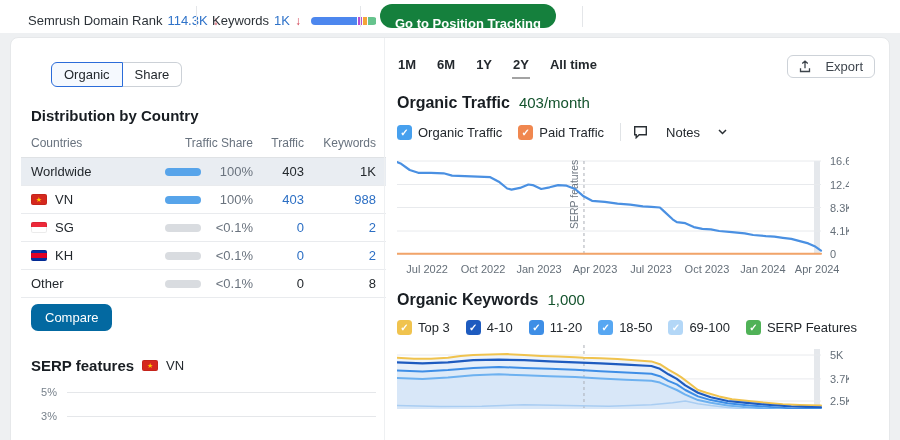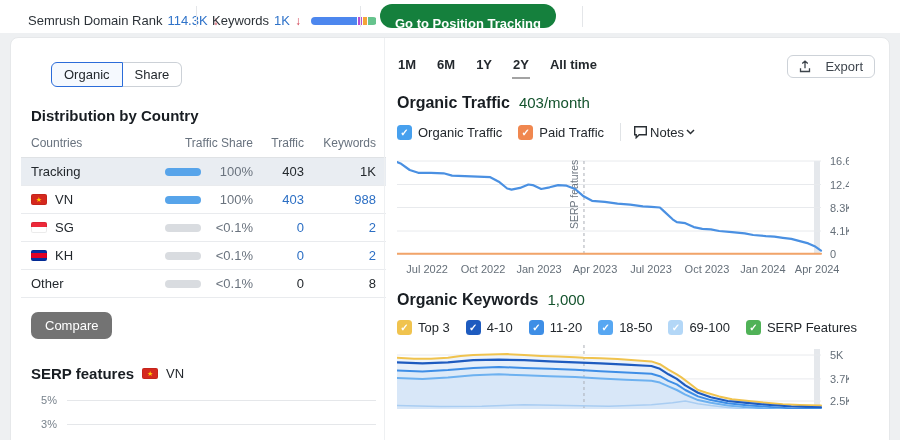--- a/index.html
+++ b/index.html
@@ -42,21 +42,21 @@
   .pill { width:36px; height:8px; border-radius:4px; margin-right:10px; }
   .pill.blue { background:#57a4ea; } .pill.gray { background:#d9dce0; }
   .c-traffic { width:51px; text-align:right; }
   .c-kw { width:72px; text-align:right; }
   .lnk { color:#2c6fc4; text-decoration:none; }
   .flag { width:16px; height:11px; border-radius:2px; display:inline-flex; align-items:center; justify-content:center;
     box-shadow:inset 0 0 0 1px rgba(0,0,0,.08); flex:0 0 auto; font-size:7px; line-height:1; }
   .flag-vn { background:#d5281e; color:#ffcd00; }
   .flag-sg { background:linear-gradient(#ed2939 50%, #fff 50%); }
   .flag-kh { background:linear-gradient(#032ea1 25%, #e00025 25%, #e00025 75%, #032ea1 75%); color:#fff; font-size:5px; }
-  .compare-btn { margin-top:14px; background:#737373; color:#fff; border:none; border-radius:7px;
+  .compare-btn { margin-top:6px; background:#0369a1; color:#fff; border:none; border-radius:7px;
     padding:6px 14px; font-size:13px; font-family:inherit; cursor:pointer; }
   .serp-head { display:flex; align-items:center; gap:8px; margin-top:26px; }
   .serp-head .sub { font-size:13px; color:#23282d; }
   .mini-row { display:flex; align-items:center; height:24px; }
   .mini-row .lab { width:26px; text-align:right; font-size:11px; color:#78828c; }
   .mini-row .gl { flex:1; height:1px; background:#e5e7ea; margin-left:10px; }
   .mini-chart { margin-top:6px; }
 
   
   .range-row { display:flex; align-items:center; }
@@ -65,21 +65,21 @@
   .export-btn { margin-left:auto; display:flex; align-items:center; gap:14px; border:1px solid #cdd2d8; background:#fff;
     border-radius:6px; padding:3px 11px; font-size:13px; color:#3f464e; font-family:inherit; cursor:pointer; }
   .title-row { display:flex; align-items:baseline; gap:9px; margin-top:15px; }
   .chart-title { font-size:16px; font-weight:bold; color:#181d22; }
   .chart-sub { font-size:15px; color:#14532d; }
   .legend-row { display:flex; align-items:center; margin-top:11px; }
   .chip { display:flex; align-items:center; gap:6px; font-size:13px; margin-right:16px; cursor:pointer; }
   .cbx { width:15px; height:15px; border-radius:3.5px; color:#fff; font-size:10px; font-weight:bold;
     display:flex; align-items:center; justify-content:center; }
   .vdiv { width:1px; height:18px; background:#e0e3e6; margin:0 12px 0 0; }
-  .notes { display:flex; align-items:center; gap:2px; font-size:13px; cursor:pointer; }
+  .notes { display:flex; align-items:center; gap:18px; font-size:13px; cursor:pointer; }
   .chart-wrap { margin-top:10px; }
   svg text { font-family:"Liberation Sans", sans-serif; }
 </style>
 </head>
 <body>
 
 <div class="topbar">
   <div class="tb-item" style="left:28px">
     <span class="tb-label">Semrush Domain Rank</span>
     <a class="tb-value" href="#">114.3K</a>
@@ -115,21 +115,21 @@
     <div class="tbl">
       <div class="tbl-head">
         <span class="c-name">Countries</span>
         <span class="c-share" style="justify-content:flex-end">Traffic Share</span>
         <span class="c-traffic">Traffic</span>
         <span class="c-kw">Keywords</span>
       </div>
       <div id="country-rows">
           <div class="tbl-row hl">
             <span class="c-name">
-              <span>Tracking</span>
+              <span>Worldwide</span>
             </span>
             <span class="c-share">
               <span class="pill blue"></span>
               <span class="pct">100%</span>
             </span>
             <span class="c-traffic"><span>403</span></span>
             <span class="c-kw"><span>1K</span></span>
           </div>
           <div class="tbl-row">
             <span class="c-name">

